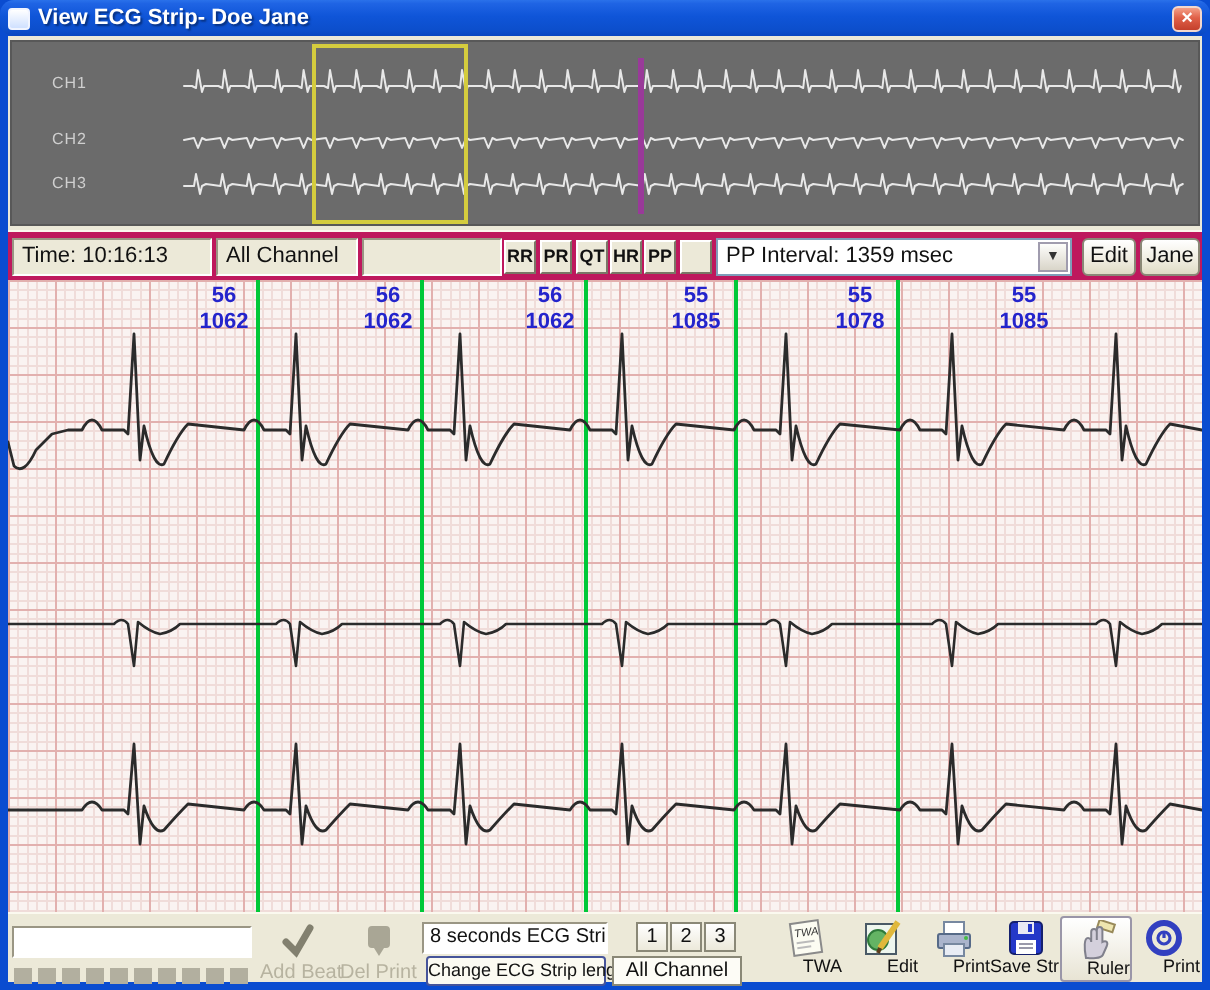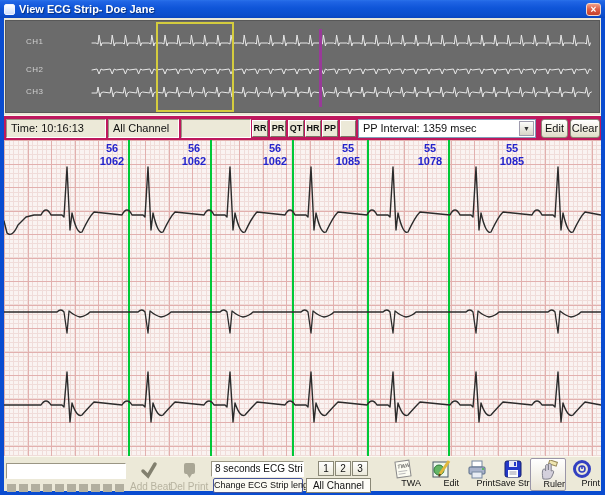--- a/index.html
+++ b/index.html
@@ -2,21 +2,21 @@
 <html><head>
 <meta charset="utf-8">
 <style>
   * { margin:0; padding:0; box-sizing:border-box; font-family:"Liberation Sans", sans-serif; }
   html,body { background:#d4d0c8; }
   .window { position:relative; width:605px; height:495px; background:#0a4cd0; overflow:hidden; }
 
   
   .titlebar { position:absolute; top:0; left:0; right:0; height:18px;
     background:linear-gradient(to bottom,#2a71ea 0%,#1f64e4 10%,#0f55d8 45%,#0c4ecb 85%,#0a46c0 100%);
-    display:flex; align-items:center; padding:0 4px; }
+    display:flex; align-items:center; padding:0 4px;border-radius:7px; }
   .app-icon { width:11px; height:11px; background:linear-gradient(#ffffff,#cfe0ff); border:1px solid #f0f4ff; border-radius:2px; margin-right:4px; }
   .title-text { color:#fff; font-size:11px; font-weight:bold; text-shadow:1px 1px 1px #07307e; white-space:nowrap; }
   .close-btn { margin-left:auto; width:15px; height:13px; border:1px solid #f4d8cc; border-radius:3px;
     background:linear-gradient(#f4a088,#e06048 45%,#c4402c); color:#fff; font-size:10px; font-weight:bold;
     line-height:11px; text-align:center; cursor:default; }
 
   .content { position:absolute; top:18px; left:4px; width:597px; height:473px; background:#ece9d8;padding-left:28px; }
 
   
   .strip-panel { position:absolute; top:0; left:0; width:597px; height:97px; background:#ece9d8; }
@@ -98,21 +98,21 @@
       <div class="mbtn" style="left:266px">PR</div>
       <div class="mbtn" style="left:284px">QT</div>
       <div class="mbtn" style="left:301px">HR</div>
       <div class="mbtn" style="left:318px">PP</div>
       <div class="mbtn" style="left:336px"></div>
       <div class="combo">
         <span>PP Interval: 1359 msec</span>
         <div class="combo-arrow">▼</div>
       </div>
       <div class="xpbtn" style="left:537px;width:27px">Edit</div>
-      <div class="xpbtn" style="left:566px;width:30px">Clear</div>
+      <div class="xpbtn" style="left:566px;width:30px">Jane</div>
     </div>
 
     <div class="grid" id="grid">
       <svg id="main-svg" class="main-svg">
           <path d="M0 81 L3 93 Q8 98 14 85 L22 77 L30 75 L37 75 Q42 65 47 75 L58 75 L60 77 L63 27 L66 90 L68 73 Q73 95 78 92 Q85 77 90 72 L118 75 Q123 65 128 75 L139 75 L141 77 L144 27 L147 90 L149 73 Q154 95 159 92 Q166 77 171 72 L200 75 Q205 65 210 75 L221 75 L223 77 L226 27 L229 90 L231 73 Q236 95 241 92 Q248 77 253 72 L281 75 Q286 65 291 75 L302 75 L304 77 L307 27 L310 90 L312 73 Q317 95 322 92 Q329 77 334 72 L363 75 Q368 65 373 75 L384 75 L386 77 L389 27 L392 90 L394 73 Q399 95 404 92 Q411 77 416 72 L446 75 Q451 65 456 75 L467 75 L469 77 L472 27 L475 90 L477 73 Q482 95 487 92 Q494 77 499 72 L528 75 Q533 65 538 75 L549 75 L551 77 L554 27 L557 90 L559 73 Q564 95 569 92 Q576 77 581 72 L597 75" fill="none" stroke="#2b2b2b" stroke-width="1.4" stroke-linejoin="round" stroke-linecap="round"></path>
           <path d="M0 172 L53 172 Q57 168 60 172 L63 193 L65 171 Q71 176 76 177 Q82 176 86 172 L134 172 Q138 168 141 172 L144 193 L146 171 Q152 176 157 177 Q163 176 167 172 L216 172 Q220 168 223 172 L226 193 L228 171 Q234 176 239 177 Q245 176 249 172 L297 172 Q301 168 304 172 L307 193 L309 171 Q315 176 320 177 Q326 176 330 172 L379 172 Q383 168 386 172 L389 193 L391 171 Q397 176 402 177 Q408 176 412 172 L462 172 Q466 168 469 172 L472 193 L474 171 Q480 176 485 177 Q491 176 495 172 L544 172 Q548 168 551 172 L554 193 L556 171 Q562 176 567 177 Q573 176 577 172 L597 172" fill="none" stroke="#2b2b2b" stroke-width="1.3" stroke-linejoin="round" stroke-linecap="round"></path>
           <path d="M0 265 L37 265 Q42 257 47 265 L58 265 L60 267 L63 232 L66 282 L68 263 Q73 278 78 275 Q85 267 90 262 L118 265 Q123 257 128 265 L139 265 L141 267 L144 232 L147 282 L149 263 Q154 278 159 275 Q166 267 171 262 L200 265 Q205 257 210 265 L221 265 L223 267 L226 232 L229 282 L231 263 Q236 278 241 275 Q248 267 253 262 L281 265 Q286 257 291 265 L302 265 L304 267 L307 232 L310 282 L312 263 Q317 278 322 275 Q329 267 334 262 L363 265 Q368 257 373 265 L384 265 L386 267 L389 232 L392 282 L394 263 Q399 278 404 275 Q411 267 416 262 L446 265 Q451 257 456 265 L467 265 L469 267 L472 232 L475 282 L477 263 Q482 278 487 275 Q494 267 499 262 L528 265 Q533 257 538 265 L549 265 L551 267 L554 232 L557 282 L559 263 Q564 278 569 275 Q576 267 581 262 L597 265" fill="none" stroke="#2b2b2b" stroke-width="1.4" stroke-linejoin="round" stroke-linecap="round"></path>
         </svg>
     <div class="beatline" style="left: 124px;"></div>
         <div class="beatline" style="left: 206px;"></div>

